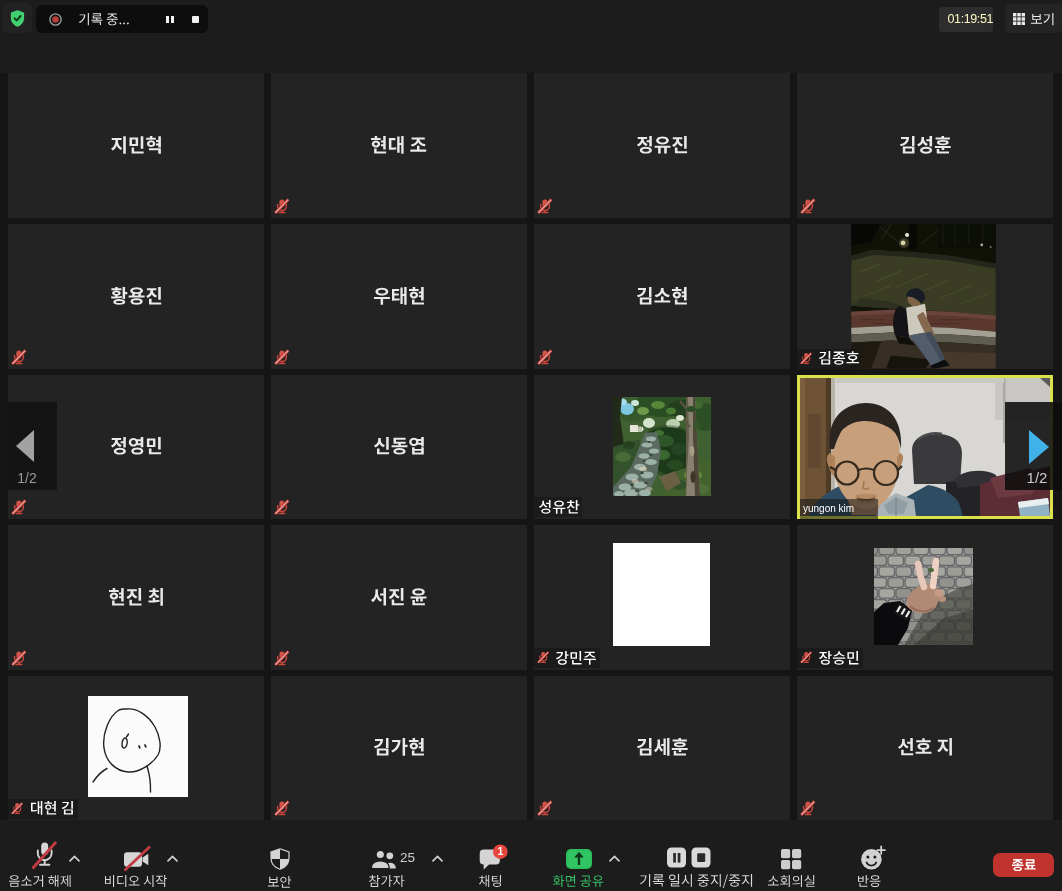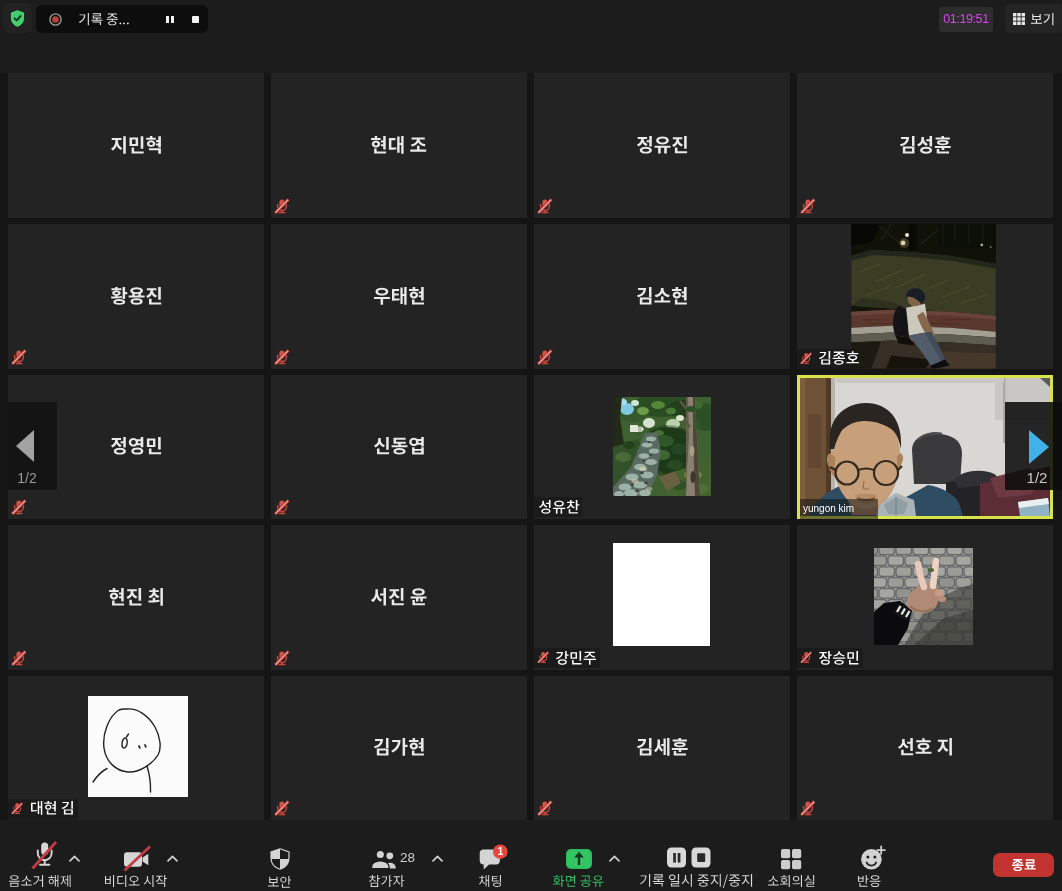--- a/index.html
+++ b/index.html
@@ -524,21 +524,21 @@
       <circle cx="6.5" cy="6.5" r="5.6" fill="none" stroke="#9b9b9b" stroke-width="1.4"></circle>
       <circle cx="6.5" cy="6.5" r="3.3" fill="#b8413c"></circle>
     </svg>
 <svg style="position:absolute;left:77.0px;top:11.1px;overflow:visible" width="54" height="16" viewBox="-1.2 -13.2 54 16">
       <path d="M9.6 -11.2H10.7V1H9.6ZM6 -9.8H7.1Q7.1 -8.5 6.8 -7.3Q6.5 -6.1 5.8 -5Q5.1 -3.9 4 -2.9Q3 -2 1.4 -1.2L0.8 -2.1Q2.6 -3 3.7 -4.1Q4.9 -5.3 5.4 -6.7Q6 -8 6 -9.7ZM1.4 -9.8H6.5V-8.9H1.4ZM13.1 -4.4H24.2V-3.5H13.1ZM14.5 -10.9H22.7V-7.9H15.6V-6.2H14.5V-8.7H21.6V-10H14.5ZM14.5 -6.6H23V-5.7H14.5ZM18.1 -6.1H19.2V-4H18.1ZM14.3 -2.6H22.8V0.9H21.7V-1.7H14.3ZM33.5 -5.1H34.6V-2.9H33.5ZM28.5 -5.5H39.6V-4.5H28.5ZM34 -3.3Q36 -3.3 37.1 -2.7Q38.2 -2.2 38.2 -1.1Q38.2 -0.1 37.1 0.5Q36 1 34 1Q32.1 1 31 0.5Q29.9 -0.1 29.9 -1.1Q29.9 -2.2 31 -2.7Q32.1 -3.3 34 -3.3ZM34 -2.4Q33.1 -2.4 32.4 -2.2Q31.7 -2.1 31.4 -1.8Q31 -1.5 31 -1.1Q31 -0.7 31.4 -0.4Q31.7 -0.1 32.4 0Q33.1 0.2 34 0.2Q35 0.2 35.7 0Q36.4 -0.1 36.7 -0.4Q37.1 -0.7 37.1 -1.1Q37.1 -1.5 36.7 -1.8Q36.4 -2.1 35.7 -2.2Q35 -2.4 34 -2.4ZM33.3 -10.2H34.3V-9.8Q34.3 -9.2 34.1 -8.7Q33.8 -8.2 33.4 -7.8Q32.9 -7.3 32.3 -7Q31.7 -6.7 31 -6.5Q30.3 -6.3 29.6 -6.2L29.2 -7.1Q29.8 -7.1 30.4 -7.3Q31 -7.5 31.6 -7.7Q32.1 -8 32.5 -8.3Q32.9 -8.6 33.1 -9Q33.3 -9.4 33.3 -9.8ZM33.8 -10.2H34.8V-9.8Q34.8 -9.4 35 -9Q35.2 -8.6 35.6 -8.3Q36 -8 36.5 -7.7Q37.1 -7.5 37.7 -7.3Q38.3 -7.1 39 -7.1L38.6 -6.2Q37.8 -6.3 37.1 -6.5Q36.4 -6.7 35.8 -7Q35.2 -7.3 34.7 -7.8Q34.3 -8.2 34 -8.7Q33.8 -9.2 33.8 -9.8ZM29.5 -10.6H38.6V-9.7H29.5ZM42.2 0.2Q41.8 0.2 41.5 -0.1Q41.3 -0.4 41.3 -0.8Q41.3 -1.2 41.5 -1.4Q41.8 -1.7 42.2 -1.7Q42.5 -1.7 42.8 -1.4Q43.1 -1.2 43.1 -0.8Q43.1 -0.4 42.8 -0.1Q42.5 0.2 42.2 0.2ZM45.9 0.2Q45.5 0.2 45.3 -0.1Q45 -0.4 45 -0.8Q45 -1.2 45.3 -1.4Q45.5 -1.7 45.9 -1.7Q46.3 -1.7 46.5 -1.4Q46.8 -1.2 46.8 -0.8Q46.8 -0.4 46.5 -0.1Q46.3 0.2 45.9 0.2ZM49.7 0.2Q49.3 0.2 49 -0.1Q48.8 -0.4 48.8 -0.8Q48.8 -1.2 49 -1.4Q49.3 -1.7 49.7 -1.7Q50 -1.7 50.3 -1.4Q50.6 -1.2 50.6 -0.8Q50.6 -0.4 50.3 -0.1Q50 0.2 49.7 0.2Z" fill="#e8e8e8"></path>
     </svg>
 <div style="position:absolute;left:165.5px;top:15.5px;width:3px;height:7.6px;background:#f2f2f2"></div>
 <div style="position:absolute;left:171px;top:15.5px;width:3px;height:7.6px;background:#f2f2f2"></div>
 <div style="position:absolute;left:191.5px;top:15.7px;width:7.6px;height:7.6px;background:#f2f2f2;border-radius:1px"></div>
 <div style="position:absolute;left:939px;top:7px;width:54px;height:25px;background:#2d2d2d;border-radius:3px"></div>
-<div style="position:absolute;left:939px;top:7px;width:54px;height:25px;line-height:25px;text-align:center;font-size:12.5px;letter-spacing:-0.4px;color:#d946ef">01:19:51</div>
+<div style="position:absolute;left:939px;top:7px;width:54px;height:25px;line-height:25px;text-align:right;font-size:12.5px;letter-spacing:-0.4px;color:#fef9c3">01:19:51</div>
 <div style="position:absolute;left:1005px;top:4px;width:57px;height:29px;background:#242424;border-radius:4px"></div>
 <svg style="position:absolute;left:1013px;top:12.5px" width="12" height="12" viewBox="0 0 12 12">
       <g fill="#e8e8e8">
         <rect x="0.0" y="0.0" width="3.4" height="3.4"></rect>
         <rect x="4.3" y="0.0" width="3.4" height="3.4"></rect>
         <rect x="8.6" y="0.0" width="3.4" height="3.4"></rect>
         <rect x="0.0" y="4.3" width="3.4" height="3.4"></rect>
         <rect x="4.3" y="4.3" width="3.4" height="3.4"></rect>
         <rect x="8.6" y="4.3" width="3.4" height="3.4"></rect>
         <rect x="0.0" y="8.6" width="3.4" height="3.4"></rect>
@@ -601,21 +601,21 @@
       <path d="M0.7 -1.4H11.5V-0.5H0.7ZM5.5 -4.3H6.6V-1.1H5.5ZM1.9 -10.1H3V-7.9H9.1V-10.1H10.2V-4H1.9ZM3 -7V-4.9H9.1V-7ZM21 -10.9H22.1V-2.1H21ZM21.7 -7.3H23.8V-6.4H21.7ZM14.6 -0.1H22.6V0.8H14.6ZM14.6 -3H15.7V0.2H14.6ZM16.1 -10.1Q17 -10.1 17.7 -9.7Q18.4 -9.3 18.8 -8.7Q19.2 -8 19.2 -7.1Q19.2 -6.3 18.8 -5.6Q18.4 -4.9 17.7 -4.6Q17 -4.2 16.1 -4.2Q15.2 -4.2 14.5 -4.6Q13.8 -4.9 13.4 -5.6Q13 -6.3 13 -7.1Q13 -8 13.4 -8.7Q13.8 -9.3 14.5 -9.7Q15.2 -10.1 16.1 -10.1ZM16.1 -9.1Q15.6 -9.1 15.1 -8.9Q14.6 -8.6 14.4 -8.2Q14.1 -7.7 14.1 -7.1Q14.1 -6.5 14.4 -6.1Q14.6 -5.7 15.1 -5.4Q15.6 -5.1 16.1 -5.1Q16.7 -5.1 17.2 -5.4Q17.7 -5.7 17.9 -6.1Q18.2 -6.5 18.2 -7.1Q18.2 -7.7 17.9 -8.2Q17.7 -8.6 17.2 -8.9Q16.7 -9.1 16.1 -9.1Z" fill="#d9d9d9"></path>
     </svg>
 <svg style="position:absolute;left:368px;top:846px" width="32" height="24" viewBox="0 0 32 24">
       <g fill="#d2d2d2">
         <circle cx="21.8" cy="9.8" r="3.4"></circle>
         <path d="M16.5 22.6 v-1.2 a5.6 4.6 0 0 1 11.2 0 v1.2 Z"></path>
         <circle cx="12.3" cy="8.5" r="4.3" stroke="#1c1c1c" stroke-width="1.4"></circle>
         <path d="M3.5 22.6 v-1.6 a8.8 6.3 0 0 1 17.6 0 v1.6 Z" stroke="#1c1c1c" stroke-width="1.4"></path>
       </g>
     </svg>
-<div style="position:absolute;left:400px;top:849.5px;font-size:13.5px;color:#cfcfcf">28</div>
+<div style="position:absolute;left:400px;top:849.5px;font-size:13.5px;color:#cfcfcf">25</div>
 <svg style="position:absolute;left:432.0px;top:855.0px" width="11" height="7" viewBox="0 0 11 7">
       <path d="M1 5.8 L5.5 1.4 L10 5.8" fill="none" stroke="#cfcfcf" stroke-width="1.7" stroke-linecap="round" stroke-linejoin="round"></path>
     </svg>
 <svg style="position:absolute;left:366.8px;top:873.3px;overflow:visible" width="39" height="16" viewBox="-1.3 -13.0 39 16">
       <path d="M3.6 -9H4.5V-8.4Q4.5 -7.4 4.1 -6.6Q3.7 -5.7 2.9 -5Q2.2 -4.4 1.2 -4.1L0.7 -4.9Q1.5 -5.2 2.2 -5.7Q2.9 -6.3 3.3 -7Q3.6 -7.7 3.6 -8.4ZM3.8 -9H4.7V-8.4Q4.7 -7.7 5.1 -7.1Q5.5 -6.4 6.1 -5.9Q6.8 -5.4 7.6 -5.2L7.1 -4.3Q6.1 -4.6 5.4 -5.2Q4.7 -5.8 4.2 -6.7Q3.8 -7.5 3.8 -8.4ZM1 -9.5H7.4V-8.6H1ZM3.6 -11H4.7V-9.2H3.6ZM8.8 -10.9H9.9V-3.8H8.8ZM9.6 -7.9H11.7V-7H9.6ZM2.4 -3.3H9.9V0.9H2.4ZM8.8 -2.4H3.5V-0H8.8ZM20.9 -10.9H22V1H20.9ZM21.7 -6.1H23.9V-5.2H21.7ZM17.8 -9.6H18.9Q18.9 -7.9 18.3 -6.4Q17.8 -4.8 16.6 -3.5Q15.4 -2.2 13.5 -1.2L12.9 -2.1Q14.5 -2.9 15.6 -4Q16.7 -5.1 17.3 -6.5Q17.8 -7.9 17.8 -9.5ZM13.4 -9.6H18.4V-8.7H13.4ZM27.9 -9.2H28.8V-7.3Q28.8 -6.3 28.5 -5.4Q28.2 -4.5 27.8 -3.7Q27.3 -2.9 26.7 -2.3Q26.1 -1.6 25.4 -1.3L24.8 -2.1Q25.4 -2.5 26 -3Q26.5 -3.6 27 -4.3Q27.4 -5 27.6 -5.7Q27.9 -6.5 27.9 -7.3ZM28.1 -9.2H29V-7.3Q29 -6.6 29.2 -5.8Q29.4 -5.1 29.9 -4.4Q30.3 -3.8 30.8 -3.3Q31.4 -2.7 32 -2.4L31.4 -1.6Q30.7 -1.9 30.1 -2.5Q29.5 -3.1 29.1 -3.9Q28.6 -4.6 28.3 -5.5Q28.1 -6.4 28.1 -7.3ZM25.2 -9.7H31.6V-8.8H25.2ZM33 -10.9H34.1V1H33ZM33.9 -6.1H36.1V-5.2H33.9Z" fill="#d9d9d9"></path>
     </svg>
 <svg style="position:absolute;left:476px;top:843px" width="34" height="28" viewBox="0 0 34 28">
       <path d="M7.7 6.5 h12.2 a4 4 0 0 1 4 4 v7 a4 4 0 0 1 -4 4 h-6.9 l-5.3 5 v-5 a4 4 0 0 1 -4 -4 v-7 a4 4 0 0 1 4 -4 Z" fill="#d4d4d4"></path>
       <circle cx="24.3" cy="8.7" r="7.3" fill="#e8453c"></circle>
       <text x="24.3" y="12.2" font-size="10.5" font-weight="bold" fill="#fff" text-anchor="middle" font-family="Liberation Sans, sans-serif">1</text>

